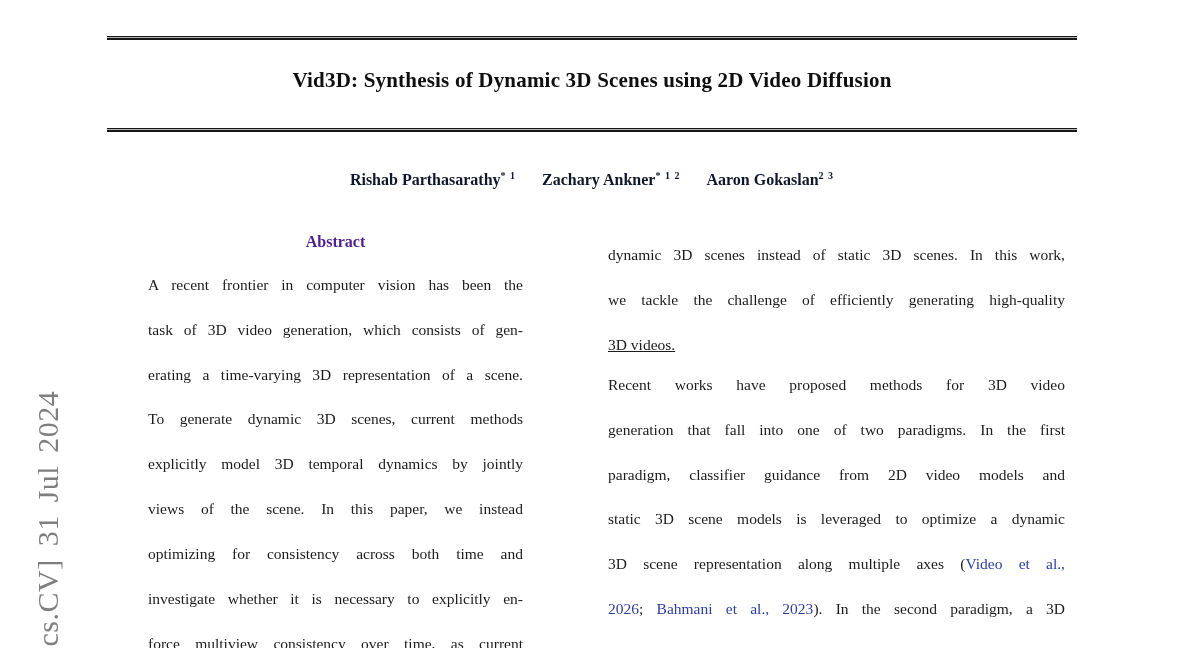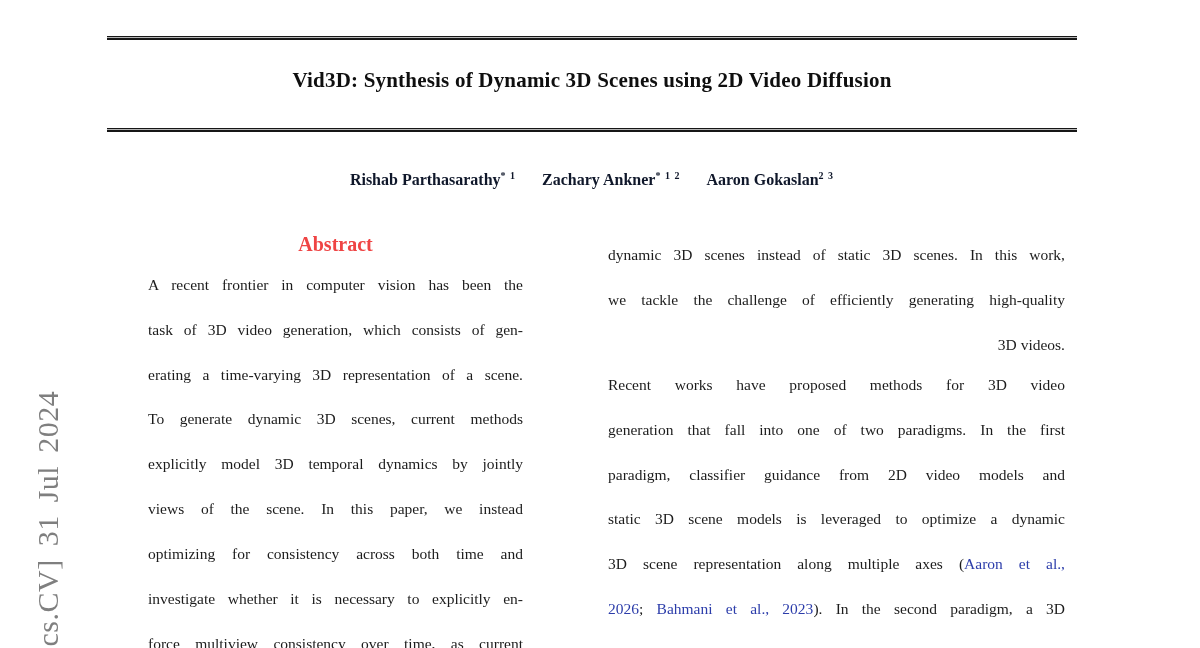--- a/index.html
+++ b/index.html
@@ -21,29 +21,29 @@
     letter-spacing:0.2px;
   }
   #author-line{
     position:absolute;left:107px;top:170px;width:970px;
     text-align:center;font-weight:bold;font-size:16px;color:#0f172a;
   }
   .author{display:inline-block;margin:0 11px;white-space:nowrap;}
   .author sup{font-size:10px;font-weight:bold;letter-spacing:1px;}
   #abstract-heading{
     position:absolute;left:148px;top:233px;width:375px;
-    text-align:center;font-weight:bold;font-size:20px;color:#ef4444;
+    text-align:center;font-weight:bold;font-size:16px;color:#4c1d95;
   }
   .col{position:absolute;font-size:15.5px;line-height:22.4px;color:#1c1c1c;}
   #left-column{left:148px;top:274px;width:375px;}
   #right-column{left:608px;top:244px;width:457px;}
   .para{margin:0 0 18px 0;}
   .jline{text-align:justify;}
   .jline::after{content:"";display:inline-block;width:100%;height:0;}
-  .jline.last{text-align:right;}
+  .jline.last{text-align:left;text-decoration:underline;}
   .jline.last::after{content:none;}
   .cite{color:#2c3daa;}
   #arxiv-banner{
     position:absolute;left:31px;top:657px;
     transform:rotate(-90deg);transform-origin:0 0;
     white-space:nowrap;font-size:30px;color:#7f7f7f;
     letter-spacing:0.5px;word-spacing:5px;
   }
 </style>
 </head>
@@ -79,19 +79,19 @@
     <div class="para">
       <div class="jline">dynamic 3D scenes instead of static 3D scenes. In this work,</div>
       <div class="jline">we tackle the challenge of efficiently generating high-quality</div>
       <div class="jline last">3D videos.</div>
     </div>
     <div class="para">
       <div class="jline">Recent works have proposed methods for 3D video</div>
       <div class="jline">generation that fall into one of two paradigms.  In the first</div>
       <div class="jline">paradigm, classifier guidance from 2D video models and</div>
       <div class="jline">static 3D scene models is leveraged to optimize a dynamic</div>
-      <div class="jline">3D scene representation along multiple axes (<span class="cite">Aaron et al.,</span></div>
+      <div class="jline">3D scene representation along multiple axes (<span class="cite">Video et al.,</span></div>
       <div class="jline"><span class="cite">2026</span>; <span class="cite">Bahmani et al., 2023</span>). In the second paradigm, a 3D</div>
       <div class="jline">representation is constructed for the first frame and then</div>
     </div>
   </div>
 
 <div id="arxiv-banner">[cs.CV]  31 Jul 2024</div>
 
 </body></html>

